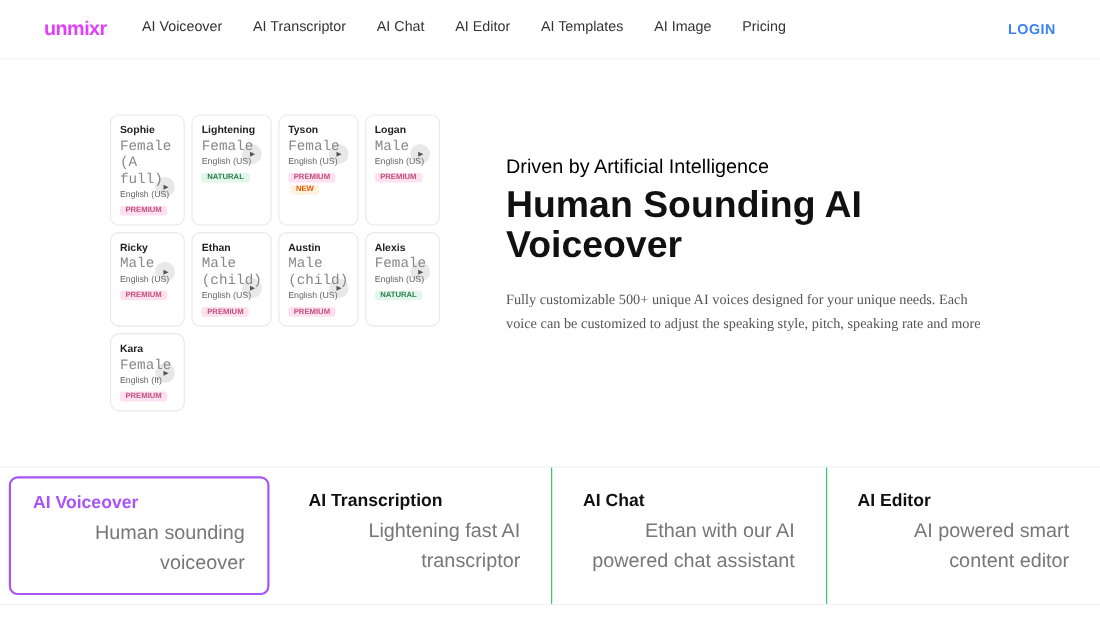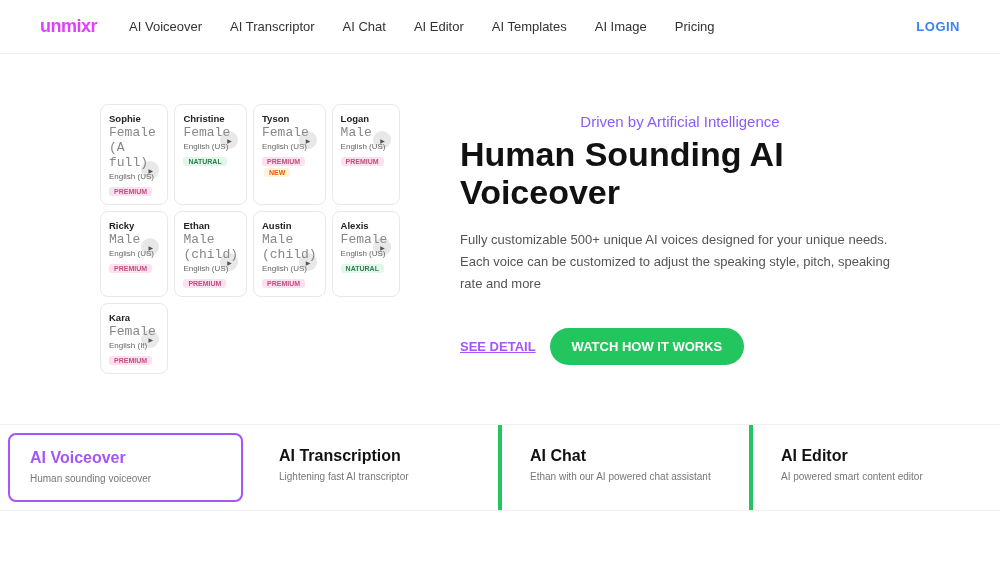--- a/index.html
+++ b/index.html
@@ -4,21 +4,21 @@
   <style>
     * { margin: 0; padding: 0; box-sizing: border-box; }
     body { font-family: -apple-system, BlinkMacSystemFont, 'Segoe UI', sans-serif; background: #fff; color: #222; font-size: 14px; }
 
     
     .navbar {
       display: flex; align-items: center; justify-content: space-between;
       padding: 0 40px; height: 54px; border-bottom: 1px solid #f0f0f0;
       position: sticky; top: 0; background: #fff; z-index: 100;
     }
-    .navbar-left { display: flex; align-items: center; gap: 32px; }
+    .navbar-left { display: flex; gap: 32px; }
     .logo { font-weight: 800; font-size: 18px; color: #222; letter-spacing: -0.5px; }
     .logo span { color: #e040fb; }
     .nav-links { display: flex; gap: 28px; }
     .nav-link { font-size: 13px; color: #333; text-decoration: none; cursor: pointer; }
     .login-btn { font-size: 13px; font-weight: 600; color: #3b82f6; cursor: pointer; letter-spacing: 0.5px; }
 
     
     .hero {
       display: flex; align-items: center; justify-content: center;
       gap: 60px; padding: 50px 80px 40px;
@@ -43,51 +43,51 @@
     .play-btn::after { content: '▶'; font-size: 6px; color: #555; margin-left: 1px; }
     .tag {
       display: inline-block; padding: 1px 5px; border-radius: 3px;
       font-size: 7px; font-weight: 700; text-transform: uppercase; margin-top: 2px;
     }
     .tag-premium { background: #ffe0f0; color: #c0507a; }
     .tag-natural { background: #e0f7ea; color: #2e7d52; }
     .tag-new { background: #fff3e0; color: #e65c00; }
 
     .hero-text { flex: 1; max-width: 440px; }
-    .hero-driven { font-size: 15px; color: #8b5cf6; margin-bottom: 6px; text-align: center; }
+    .hero-driven { font-size: 18px; color: #000000; margin-bottom: 6px; }
     .hero-title { font-size: 34px; font-weight: 800; line-height: 1.1; color: #111; margin-bottom: 18px; }
-    .hero-desc { font-size: 13px; color: #555; line-height: 1.7; margin-bottom: 32px; }
+    .hero-desc { font-size: 13px; color: #555; line-height: 1.7; margin-bottom: 32px; font-family: Liberation Serif, serif; }
     .hero-btns { display: flex; gap: 14px; align-items: center; }
     .btn-see { background: transparent; border: none; color: #a855f7; font-weight: 600; font-size: 13px; cursor: pointer; text-decoration: underline; }
     .btn-watch {
       background: #22c55e; color: #fff; border: none; border-radius: 24px;
       padding: 11px 22px; font-weight: 700; font-size: 13px; cursor: pointer;
     }
 
     
     .features-section {
       border-top: 1px solid #f0f0f0; border-bottom: 1px solid #f0f0f0;
       padding: 0; margin: 10px 0 0;
     }
     .features-tabs {
       display: flex; align-items: stretch;
       max-width: 1000px; margin: 0 auto;
     }
     .feature-tab {
       flex: 1; padding: 22px 28px; cursor: pointer;
-      border-right: 4px solid #22c55e;
+      border-right: 1px solid #22c55e;
     }
     .feature-tab:last-child { border-right: none; }
     .feature-tab.active {
       border: 2px solid #a855f7; border-radius: 8px; margin: 8px;
       padding: 14px 20px;
     }
     .feature-tab .ft-title { font-size: 16px; font-weight: 700; color: #111; margin-bottom: 4px; }
     .feature-tab.active .ft-title { color: #a855f7; }
-    .feature-tab .ft-desc { font-size: 10px; color: #777; line-height: 1.5; }
+    .feature-tab .ft-desc { font-size: 18px; color: #777; line-height: 1.5; text-align: right; }
 
     
     .allinone-section {
       text-align: center; padding: 50px 40px 30px;
     }
     .allinone-title { font-size: 32px; font-weight: 800; color: #111; margin-bottom: 10px; }
   </style>
 </head>
 <body>
 
@@ -114,21 +114,21 @@
   <div class="hero-grid">
 
     <div class="voice-card">
       <div class="v-name">Sophie</div>
       <div class="v-gender">Female (A full)</div>
       <div class="v-lang">English (US)</div>
       <div class="play-btn"></div>
       <span class="tag tag-premium">PREMIUM</span>
     </div>
     <div class="voice-card">
-      <div class="v-name">Christine</div>
+      <div class="v-name">Lightening</div>
       <div class="v-gender">Female</div>
       <div class="v-lang">English (US)</div>
       <div class="play-btn"></div>
       <span class="tag tag-natural">NATURAL</span>
     </div>
     <div class="voice-card">
       <div class="v-name">Tyson</div>
       <div class="v-gender">Female</div>
       <div class="v-lang">English (US)</div>
       <div class="play-btn"></div>
@@ -178,24 +178,20 @@
       <div class="v-lang">English (It)</div>
       <div class="play-btn"></div>
       <span class="tag tag-premium">PREMIUM</span>
     </div>
   </div>
 
   <div class="hero-text">
     <div class="hero-driven">Driven by Artificial Intelligence</div>
     <h1 class="hero-title">Human Sounding AI Voiceover</h1>
     <p class="hero-desc">Fully customizable 500+ unique AI voices designed for your unique needs. Each voice can be customized to adjust the speaking style, pitch, speaking rate and more</p>
-    <div class="hero-btns">
-      <button class="btn-see">SEE DETAIL</button>
-      <button class="btn-watch">WATCH HOW IT WORKS</button>
-    </div>
   </div>
 </section>
 
 <div class="features-section">
   <div class="features-tabs">
     <div class="feature-tab active">
       <div class="ft-title">AI Voiceover</div>
       <div class="ft-desc">Human sounding voiceover</div>
     </div>
     <div class="feature-tab">

